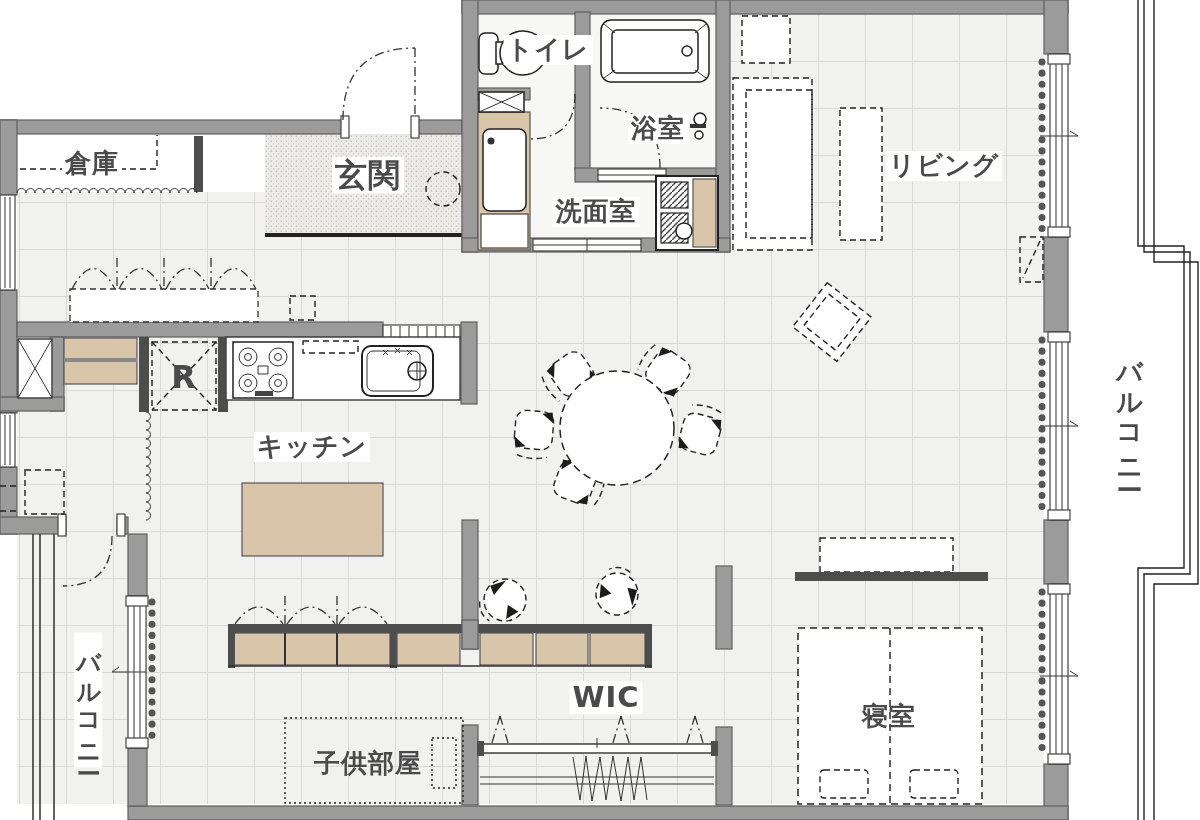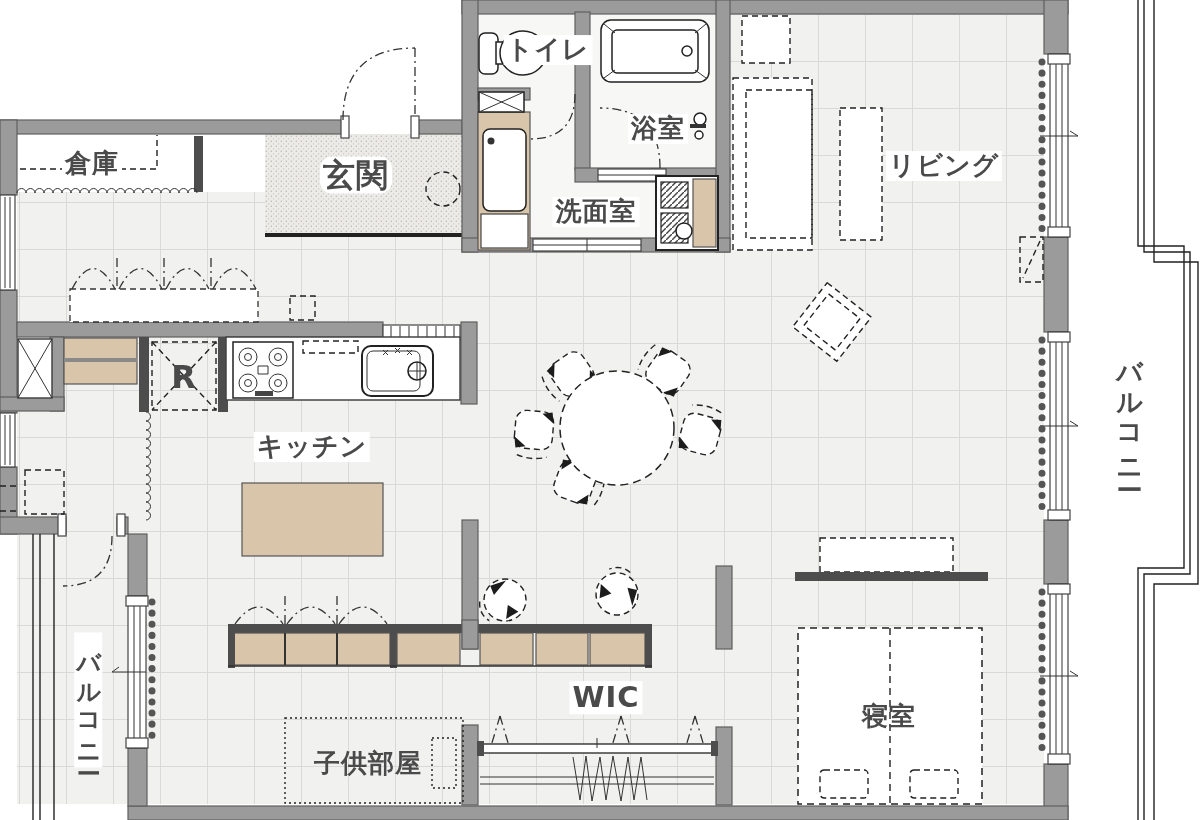--- a/index.html
+++ b/index.html
@@ -341,21 +341,21 @@
     <rect x="798" y="628" width="184" height="176" fill="#fff" stroke="#222" stroke-width="1.5" stroke-dasharray="7 5"></rect>
     <line x1="890" y1="628" x2="890" y2="804" stroke="#222" stroke-width="1.4" stroke-dasharray="7 5"></line>
     <rect class="dash" x="820" y="770" width="48" height="28" rx="4"></rect>
     <rect class="dash" x="910" y="770" width="48" height="28" rx="4"></rect>
   </g>
   <rect class="dashf" x="820" y="538" width="133" height="34"></rect>
   <rect class="dwall" x="795" y="572" width="193" height="9"></rect>
 </svg>
 
   <div class="label" style="left:92px;top:158px;margin-top:6px;">倉庫</div>
-  <div class="label big" style="left:356px;top:175px;border-radius:12px;">玄関</div>
+  <div class="label big" style="left:368px;top:175px;">玄関</div>
   <div class="label" style="left:548px;top:50px;">トイレ</div>
   <div class="label" style="left:658px;top:129px;">浴室</div>
   <div class="label" style="left:596px;top:212px;text-align:right;">洗面室</div>
   <div class="label" style="left:944px;top:166px;">リビング</div>
   <div class="label v" style="left:1129px;top:411px;">バルコニー</div>
   <div class="label" style="left:312px;top:447px;">キッチン</div>
   <div class="label big" style="left:184px;top:377px;background:transparent;">R</div>
   <div class="label v" style="left:88px;top:700px;font-size:24px;">バルコニー</div>
   <div class="label" style="left:606px;top:698px;font-size:29px;text-align:right;">WIC</div>
   <div class="label" style="left:368px;top:764px;background:transparent;">子供部屋</div>

